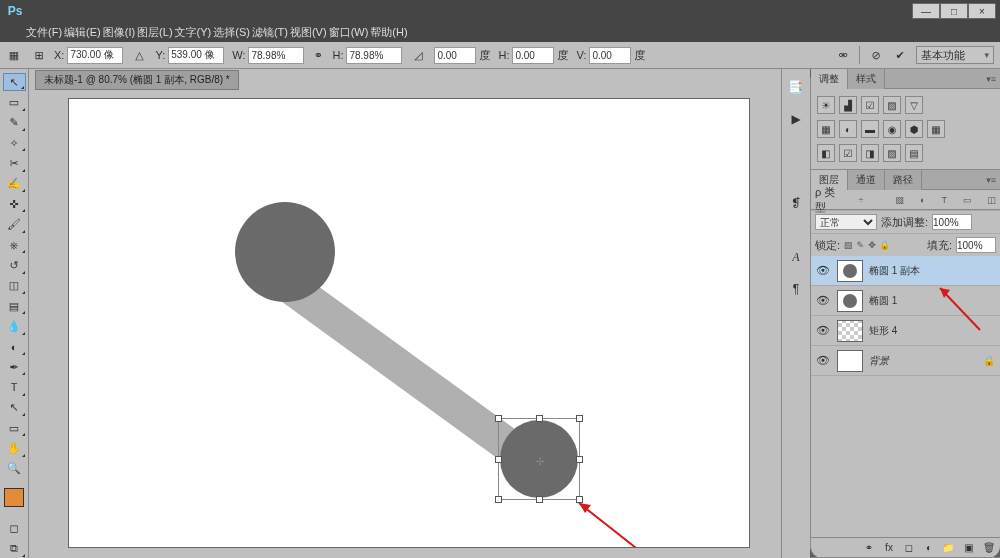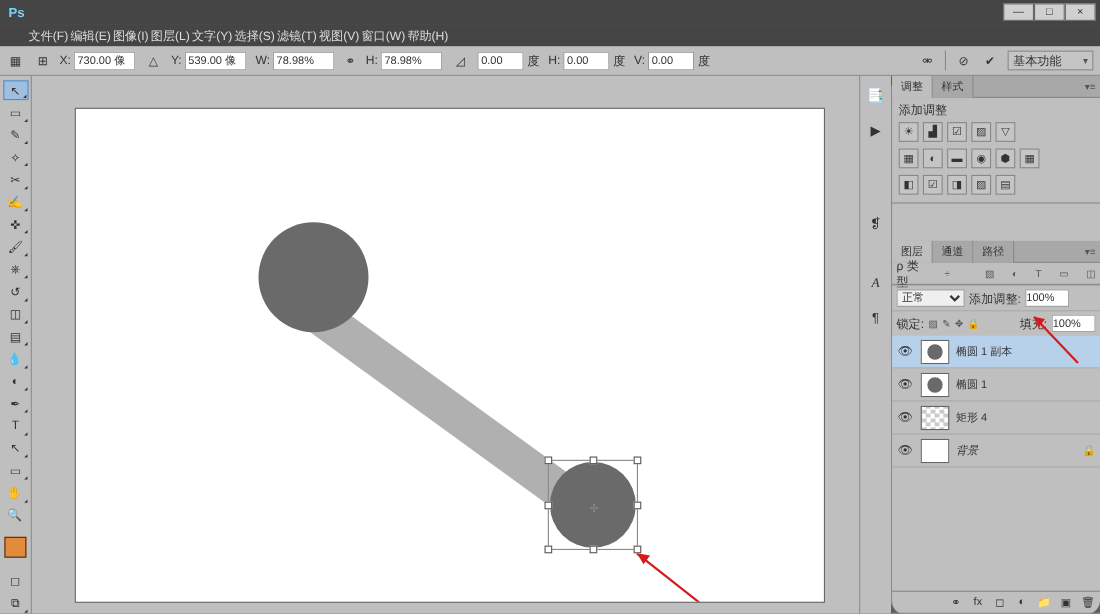--- a/index.html
+++ b/index.html
@@ -151,20 +151,23 @@
     <div class="tool">▭<div class="tri"></div></div>
     <div class="tool">✋<div class="tri"></div></div>
     <div class="tool">🔍</div>
     <div style="height:4px;"></div>
     <div class="swatch"></div>
     <div class="tool" style="margin-top:10px;">◻</div>
     <div class="tool">⧉<div class="tri"></div></div>
   </div>
 
   <div class="canvas-wrap">
+    <div class="doctab">
+        <span>未标题-1 @ 80.7% (椭圆 1 副本, RGB/8) *</span>
+      </div>
     <div class="canvas">
       <svg class="art" width="680" height="448">
         <rect x="198" y="150" width="340" height="34" fill="#b0b0b0" transform="rotate(36 198 150)"></rect>
         <circle cx="216" cy="153" r="50" fill="#6a6a6a"></circle>
         <circle cx="470" cy="360" r="39" fill="#6a6a6a"></circle>
         <line x1="510" y1="404" x2="600" y2="475" stroke="#d41a1a" stroke-width="2"></line>
         <polygon points="510,404 522,406 516,414" fill="#d41a1a"></polygon>
       </svg>
 
       <div class="transform" style="left:429px; top:319px; width:82px; height:82px;">
@@ -194,21 +197,20 @@
   <div class="panels">
 
     <div class="pnl">
       <div class="pnl-tabs">
         <div class="pnl-tab">调整</div>
         <div class="pnl-tab inact">样式</div>
         <div style="flex:1"></div>
           <div class="tiny" style="padding:0 4px;">▾≡</div>
       </div>
       <div class="pnl-body">
-        <div>添加调整</div>
         <div class="adj-row">
           <div class="adj-ic">☀</div>
           <div class="adj-ic">▟</div>
           <div class="adj-ic">☑</div>
           <div class="adj-ic">▨</div>
           <div class="adj-ic">▽</div>
         </div>
         <div class="adj-row">
           <div class="adj-ic">▦</div>
           <div class="adj-ic">◐</div>
@@ -220,21 +222,21 @@
         <div class="adj-row">
           <div class="adj-ic">◧</div>
           <div class="adj-ic">☑</div>
           <div class="adj-ic">◨</div>
           <div class="adj-ic">▨</div>
           <div class="adj-ic">▤</div>
         </div>
       </div>
     </div>
 
-    <div class="pnl" style="flex:1;display:flex;flex-direction:column;margin-top:34px;">
+    <div class="pnl" style="flex:1;display:flex;flex-direction:column;">
       <div class="pnl-tabs">
         <div class="pnl-tab">图层</div>
         <div class="pnl-tab inact">通道</div>
         <div class="pnl-tab inact">路径</div>
         <div style="flex:1"></div>
           <div class="tiny" style="padding:0 4px;">▾≡</div>
       </div>
       <div class="hr-bar">
         <span>ρ 类型</span>
           <span class="tiny">÷</span>

